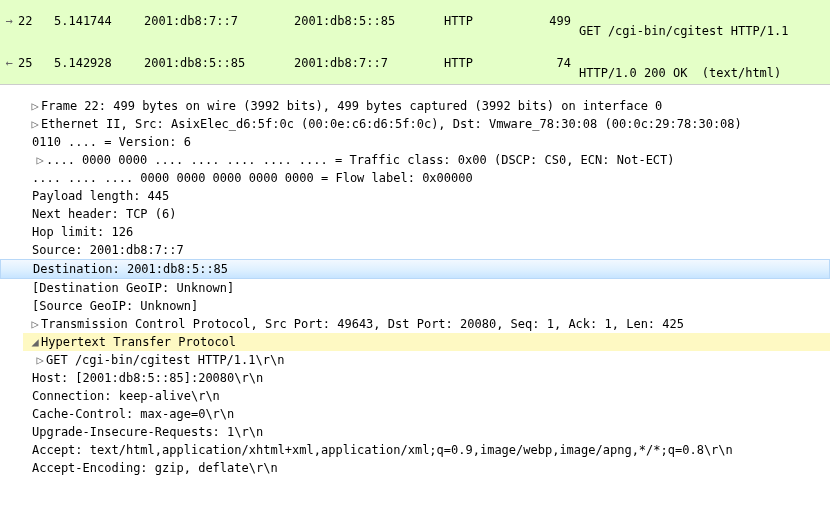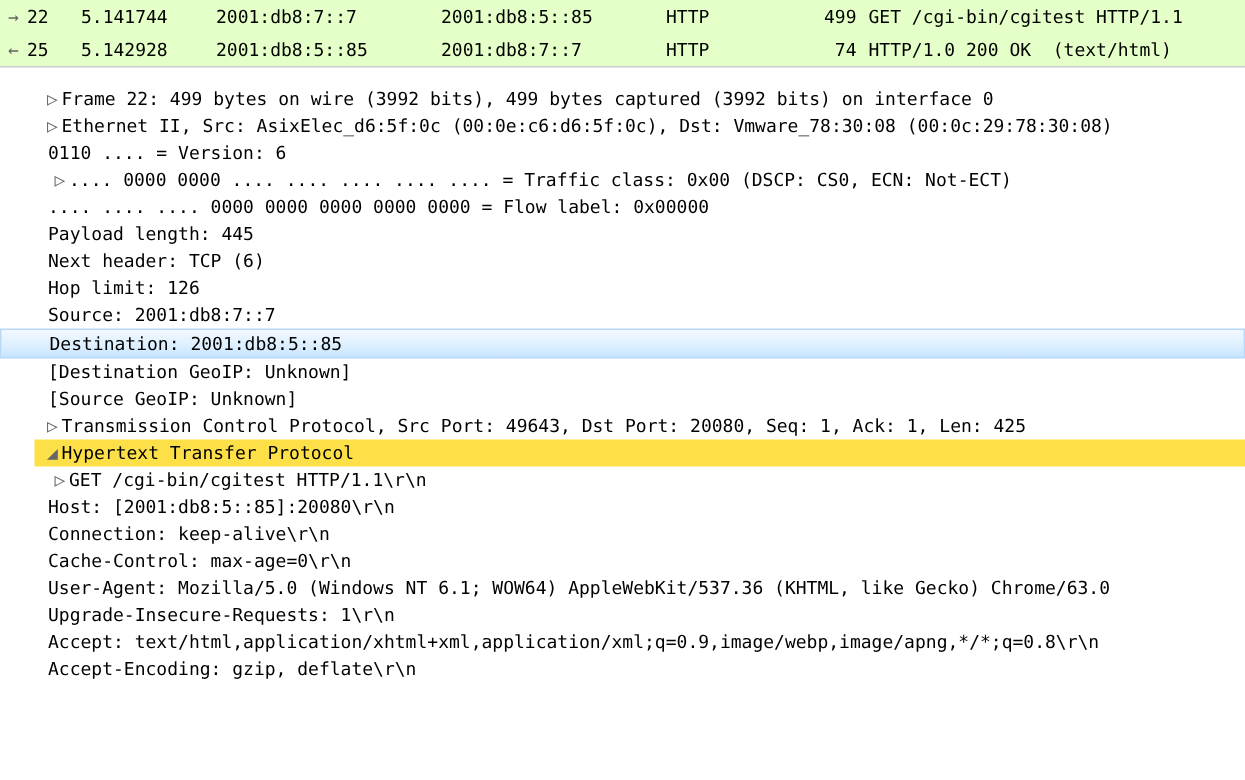--- a/index.html
+++ b/index.html
@@ -16,32 +16,32 @@
   .packet-list { border-bottom:1px solid #ccc; }
   .pkt-row { display:flex; padding:2px 0; align-items:center; }
   .pkt-row.green { background:#e4ffc7; color:#000; }
   .arrow-col { width:18px; text-align:center; color:#666;}
   .c-num { width:36px; }
   .c-time { width:90px; }
   .c-src  { width:150px; }
   .c-dst  { width:150px; }
   .c-proto{ width:80px; }
   .c-len  { width:55px; text-align:right; padding-right:8px;}
-  .c-info { flex:1; white-space:pre; }
+  .c-info { flex:1; white-space:pre;margin-top:20px; }
   .details { position:relative; }
   .line { white-space:pre; }
   .line.indent1 { padding-left:6px;margin-left:23px; }
   .line.indent2 { padding-left:34px; }
   .line.indent3 { padding-left:32px; }
   .line.dest-hl {
     background:linear-gradient(#f2f8ff,#dcefff 60%,#c7e4ff);
     border:1px solid #b8d8f8;
   }
   .line.http-hl {
-    background:#fde047;
+    background:#fef9c3;
     color:#000;
   }
   .tri { display:inline-block; width:12px; text-align:center; color:#666; vertical-align:top;}
   .gap { height:12px; }
 </style>
 </head>
 <body>
 
 <div class="packet-list">
   <div class="pkt-row green">
@@ -88,17 +88,16 @@
 
   <div class="line indent1"><span class="tri">▷</span><span>Transmission Control Protocol, Src Port: 49643, Dst Port: 20080, Seq: 1, Ack: 1, Len: 425</span></div>
 
   <div class="line indent1 http-hl"><span class="tri">◢</span><span>Hypertext Transfer Protocol</span></div>
 
   <div class="line indent2"><span class="tri">▷</span><span class="get-hl">GET /cgi-bin/cgitest HTTP/1.1\r\n</span></div>
 
   <div class="line indent3">Host: [2001:db8:5::85]:20080\r\n</div>
   <div class="line indent3">Connection: keep-alive\r\n</div>
   <div class="line indent3">Cache-Control: max-age=0\r\n</div>
-  <div class="line indent3">User-Agent: Mozilla/5.0 (Windows NT 6.1; WOW64) AppleWebKit/537.36 (KHTML, like Gecko) Chrome/63.0</div>
   <div class="line indent3">Upgrade-Insecure-Requests: 1\r\n</div>
   <div class="line indent3">Accept: text/html,application/xhtml+xml,application/xml;q=0.9,image/webp,image/apng,*/*;q=0.8\r\n</div>
   <div class="line indent3">Accept-Encoding: gzip, deflate\r\n</div>
 </div>
 
 </body></html>

